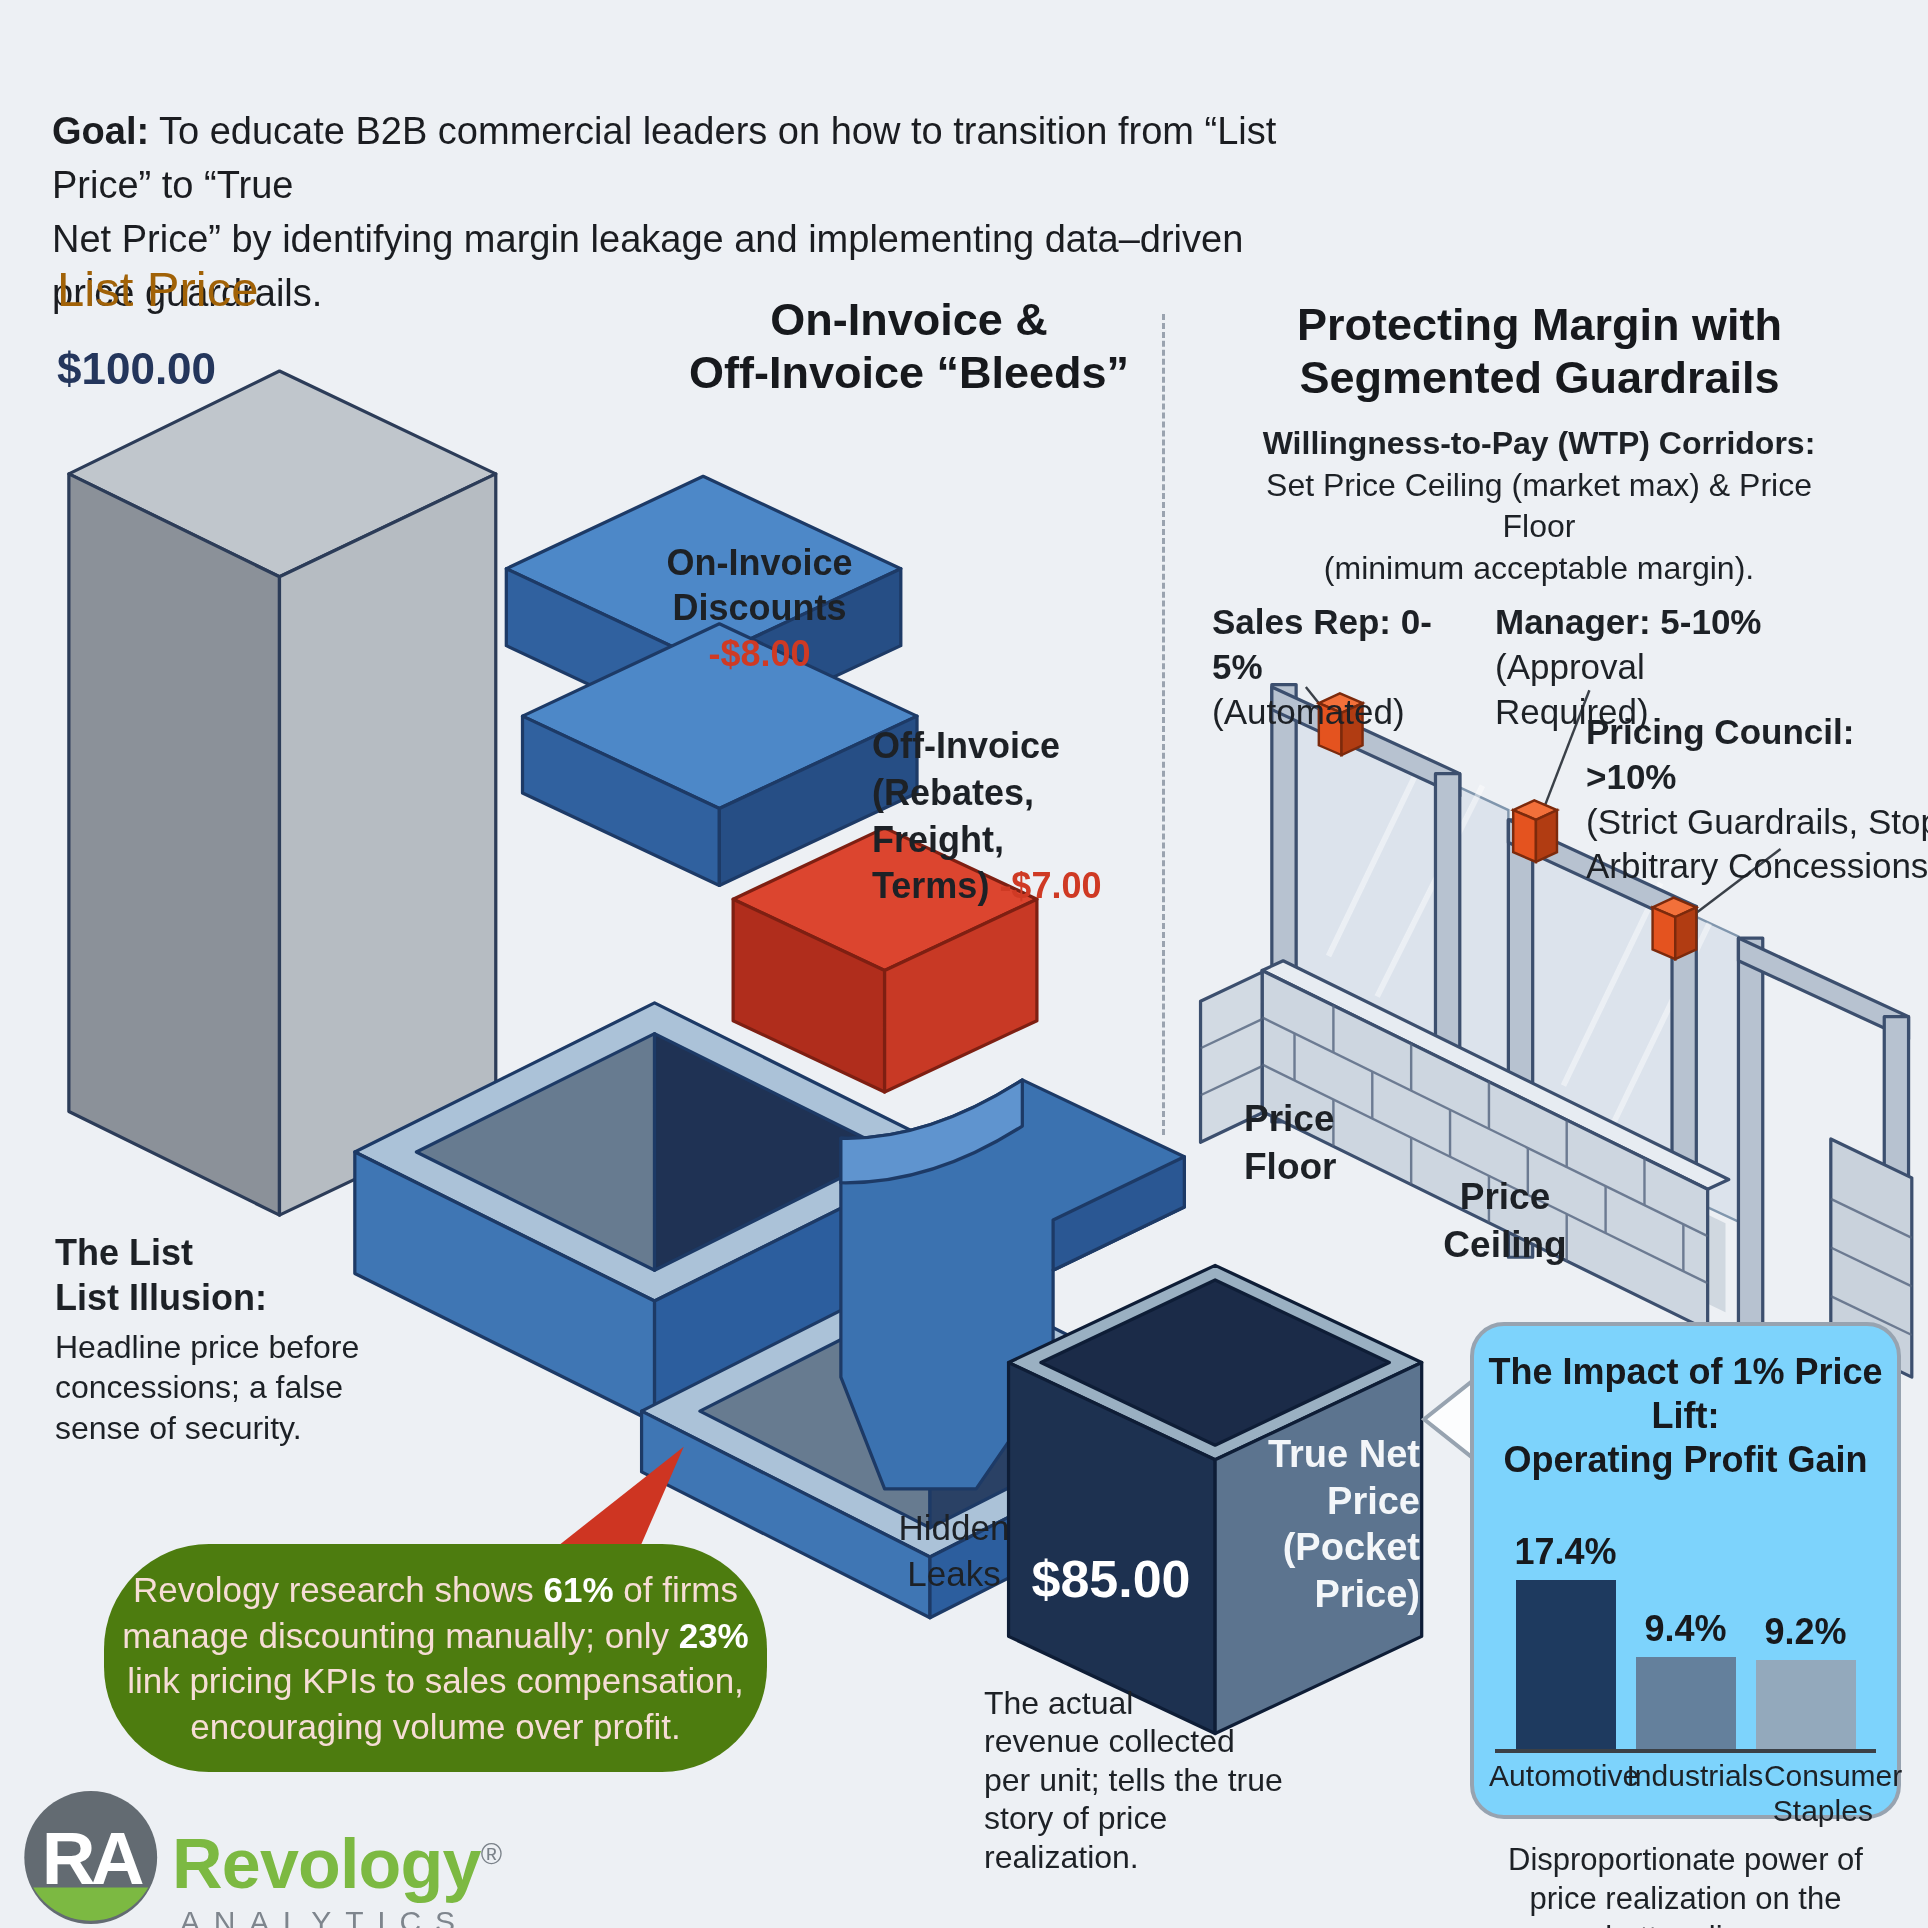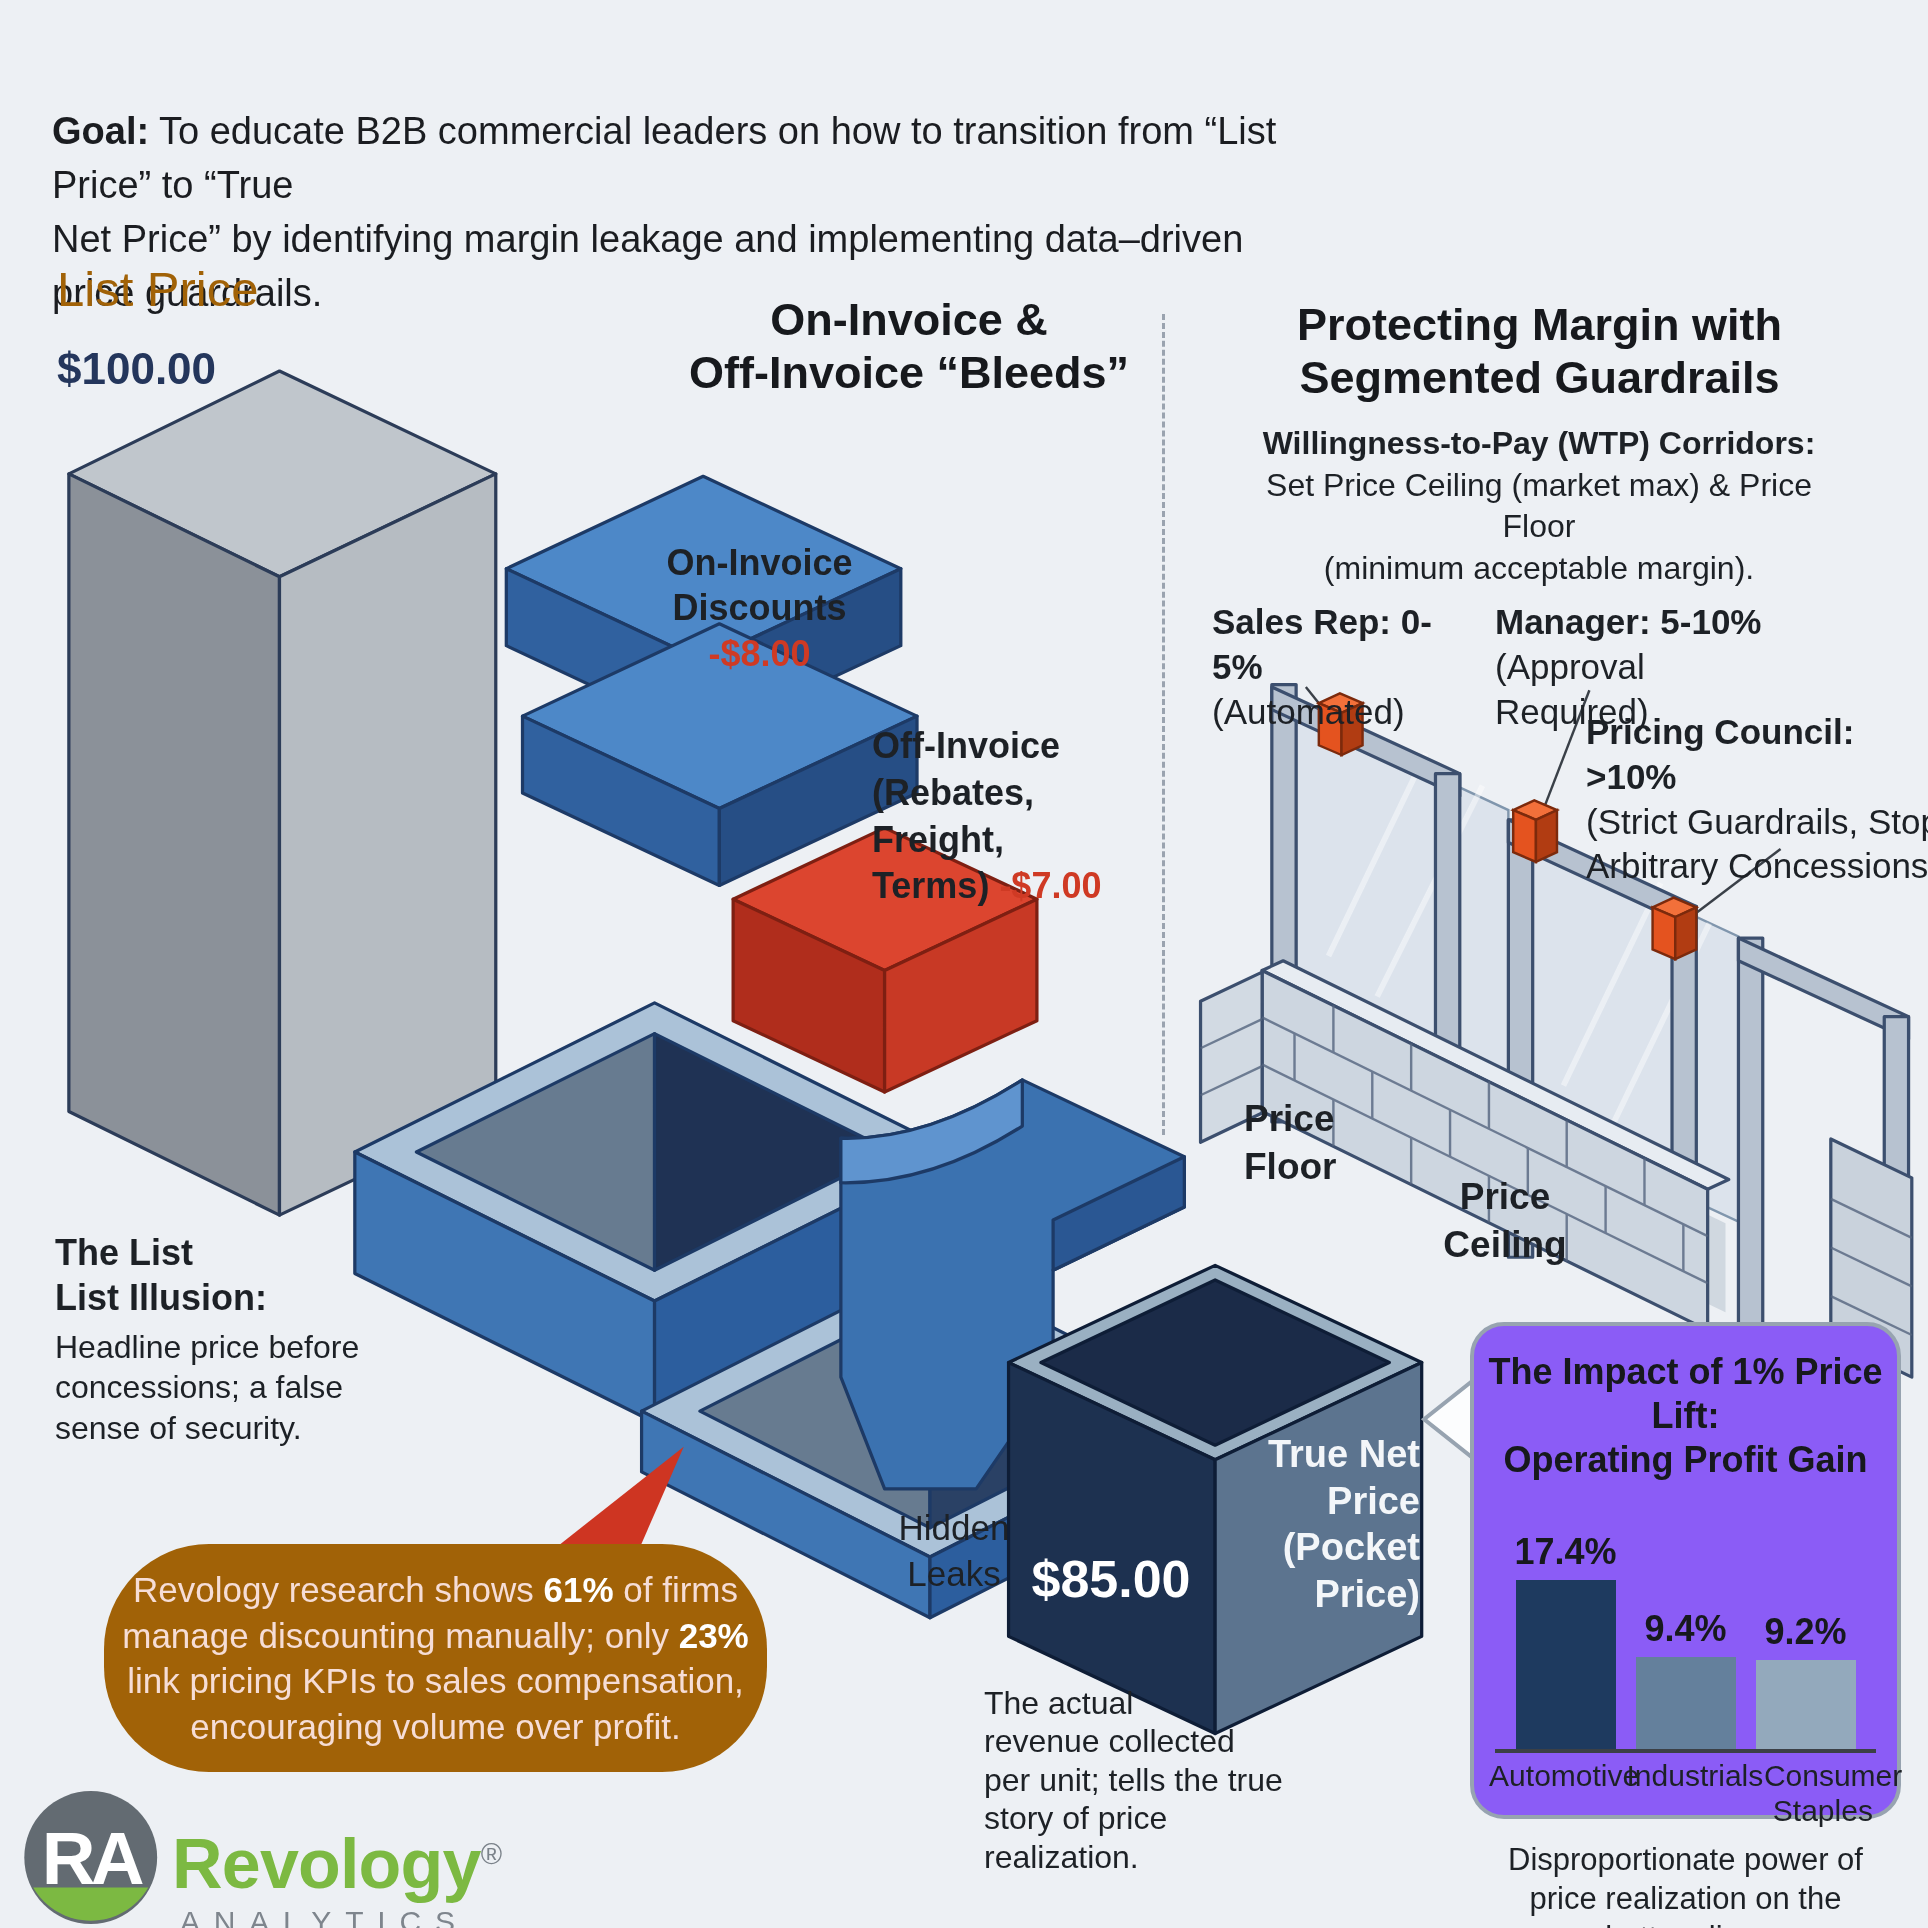--- a/index.html
+++ b/index.html
@@ -34,28 +34,28 @@
   .illusion{left:55px;top:1230px;width:316px;}
   .illusion .t{font-size:36px;font-weight:700;line-height:1.25;}
   .illusion .body{font-size:32px;line-height:1.28;margin-top:6.5px;}
 
   .hiddenleaks{left:885px;top:1505px;width:138px;font-size:35px;line-height:1.3;text-align:center;color:#1d2126;}
 
   .cube-amt{left:1014px;top:1549px;width:194px;font-size:52px;font-weight:700;color:#fff;text-align:center;}
   .cube-tnp{left:1222px;top:1431px;width:198px;font-size:38px;font-weight:700;line-height:1.23;color:#f3f6f9;text-align:right;}
   .cube-cap{left:984px;top:1684px;width:324px;font-size:32px;line-height:1.2;color:#1d2126;}
 
-  .bubble{left:104px;top:1544px;width:663px;height:228px;background:#a16207;border-radius:105px;
+  .bubble{left:104px;top:1544px;width:663px;height:228px;background:#4d7c0f;border-radius:105px;
           display:flex;flex-direction:column;justify-content:center;}
   .bubble div{font-size:35px;line-height:1.3;color:#f6ddd6;text-align:center;}
   .bubble .b{color:#ffffff;}
 
   .divider{left:1162px;top:314px;height:821px;width:0;border-left:3.2px dashed #9aa3af;}
 
-  .card{left:1470px;top:1322px;width:431px;height:497px;background:#8b5cf6;border:4px solid #97a3b0;border-radius:34px;box-sizing:border-box;padding-top:24px;}
+  .card{left:1470px;top:1322px;width:431px;height:497px;background:#7dd3fc;border:4px solid #97a3b0;border-radius:34px;box-sizing:border-box;padding-top:24px;}
   .card-title{font-size:36px;font-weight:700;line-height:1.22;text-align:center;color:#17191d;}
   .bars{display:flex;justify-content:center;align-items:flex-end;gap:2px;height:259px;margin-top:8px;}
   .barcol{width:118px;display:flex;flex-direction:column;align-items:center;justify-content:flex-end;}
   .barval{font-size:36px;font-weight:700;margin-bottom:6.5px;color:#17191d;}
   .bar{width:100px;}
   .baseline{margin:0 21px;border-top:4px solid #3b4046;}
   .cats{display:flex;justify-content:center;gap:19.4px;margin-top:6.5px;}
   .catcol{width:118px;font-size:30px;line-height:1.15;text-align:center;color:#1d2126;}
   .card-cap{margin:13px auto 0;width:365px;font-size:31px;line-height:1.25;text-align:center;color:#1d2126;}
 

